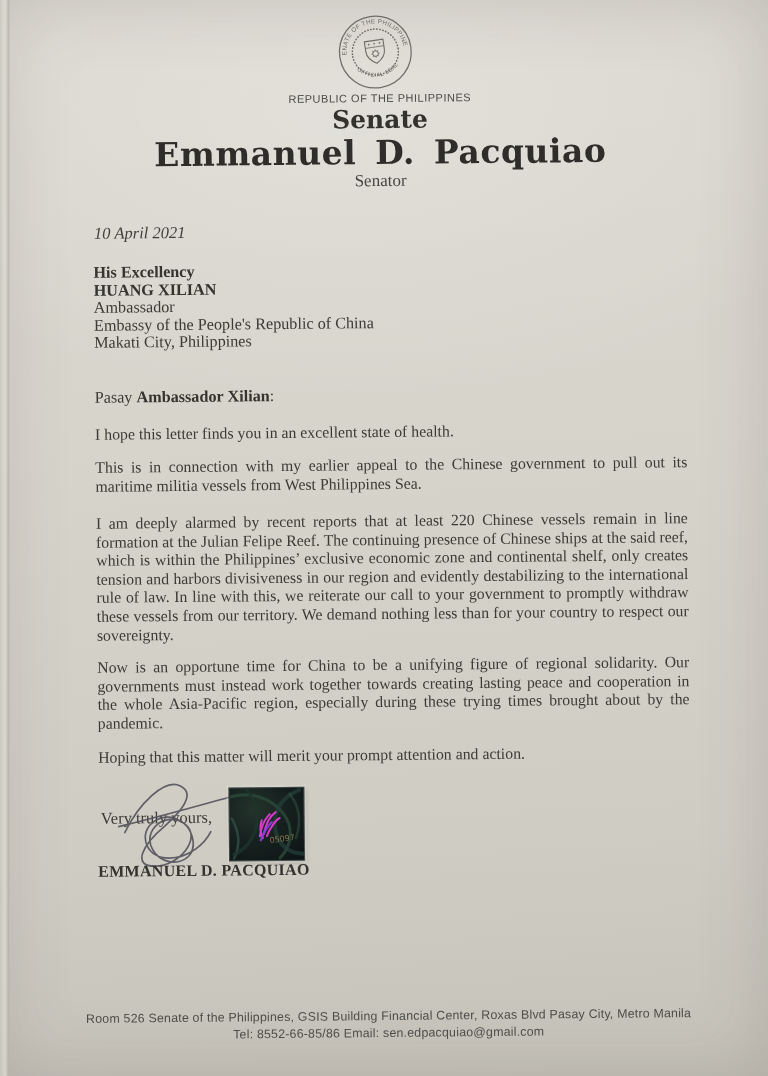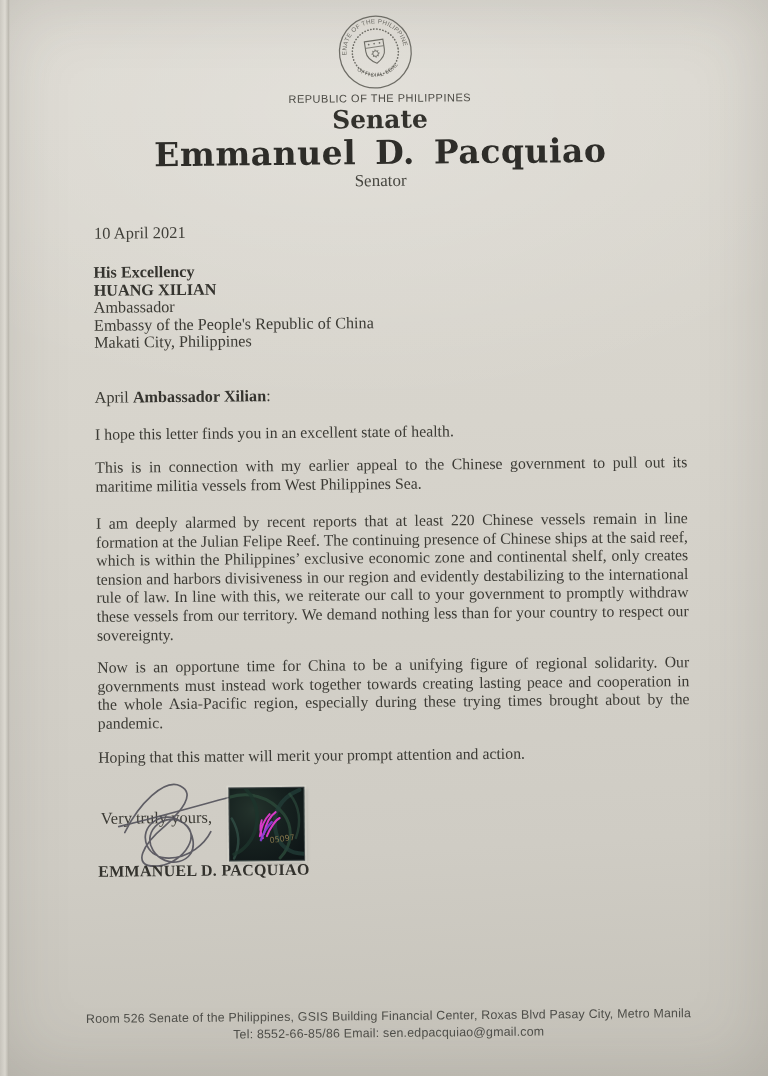--- a/index.html
+++ b/index.html
@@ -36,21 +36,21 @@
     font-family:"DejaVu Serif","Liberation Serif",serif;font-weight:700;font-size:33px;
     letter-spacing:.5px;word-spacing:7px;color:#2e2d29;
   }
   .senator-title{
     position:absolute;top:171px;left:0;width:100%;text-align:center;
     font-size:17px;color:#474640;
   }
 
   
   .bodytext{position:absolute;left:96px;width:592px;font-size:15.8px;line-height:18.6px;text-align:justify;margin:0;}
-  .date{position:absolute;left:97px;top:221px;font-size:16.5px;color:#403f39;}
+  .date{position:absolute;left:97px;top:221px;font-size:16.5px;color:#403f39;font-style:italic;}
   .recipient{position:absolute;left:96px;top:262px;font-size:16.2px;line-height:17.6px;}
   .recipient .b{font-weight:700;color:#35342f;}
   .salutation{position:absolute;left:96px;top:386px;font-size:16.2px;}
   .salutation b{color:#35342f;}
   .p1{top:423px;} .p2{top:456px;} .p3{top:512px;} .p4{top:656px;} .p5{top:746px;}
   .closing{position:absolute;left:98px;top:806px;font-size:16.5px;}
   .signature{position:absolute;left:112px;top:772px;width:126px;height:102px;}
   .holo{
     position:absolute;left:226px;top:786px;width:74px;height:72px;
     border:1px solid rgba(255,255,255,0.22);
@@ -117,21 +117,21 @@
     <div class="date">10 April 2021</div>
 
     <div class="recipient">
       <div class="b">His Excellency</div>
       <div class="b">HUANG XILIAN</div>
       <div>Ambassador</div>
       <div>Embassy of the People's Republic of China</div>
       <div>Makati City,  Philippines</div>
     </div>
 
-    <div class="salutation"><span>April </span><b>Ambassador Xilian</b><span>:</span></div>
+    <div class="salutation"><span>Pasay </span><b>Ambassador Xilian</b><span>:</span></div>
 
     <p class="bodytext p1">I hope this letter finds you in an excellent state of health.</p>
     <p class="bodytext p2">This is in connection with my earlier appeal to the Chinese government to pull out its maritime militia vessels from West Philippines Sea.</p>
     <p class="bodytext p3">I am deeply alarmed by recent reports that at least 220 Chinese vessels remain in line formation at the Julian Felipe Reef. The continuing presence of Chinese ships at the said reef, which is within the Philippines’ exclusive economic zone and continental shelf, only creates tension and harbors divisiveness in our region and evidently destabilizing to the international rule of law. In line with this, we reiterate our call to your government to promptly withdraw these vessels from our territory. We demand nothing less than for your country to respect our sovereignty.</p>
     <p class="bodytext p4">Now is an opportune time for China to be a unifying figure of regional solidarity. Our governments must instead work together towards creating lasting peace and cooperation in the whole Asia-Pacific region, especially during these trying times brought about by the pandemic.</p>
     <p class="bodytext p5">Hoping that this matter will merit your prompt attention and action.</p>
 
     <div class="closing">Very truly yours,</div>
 
     <div class="signature">

